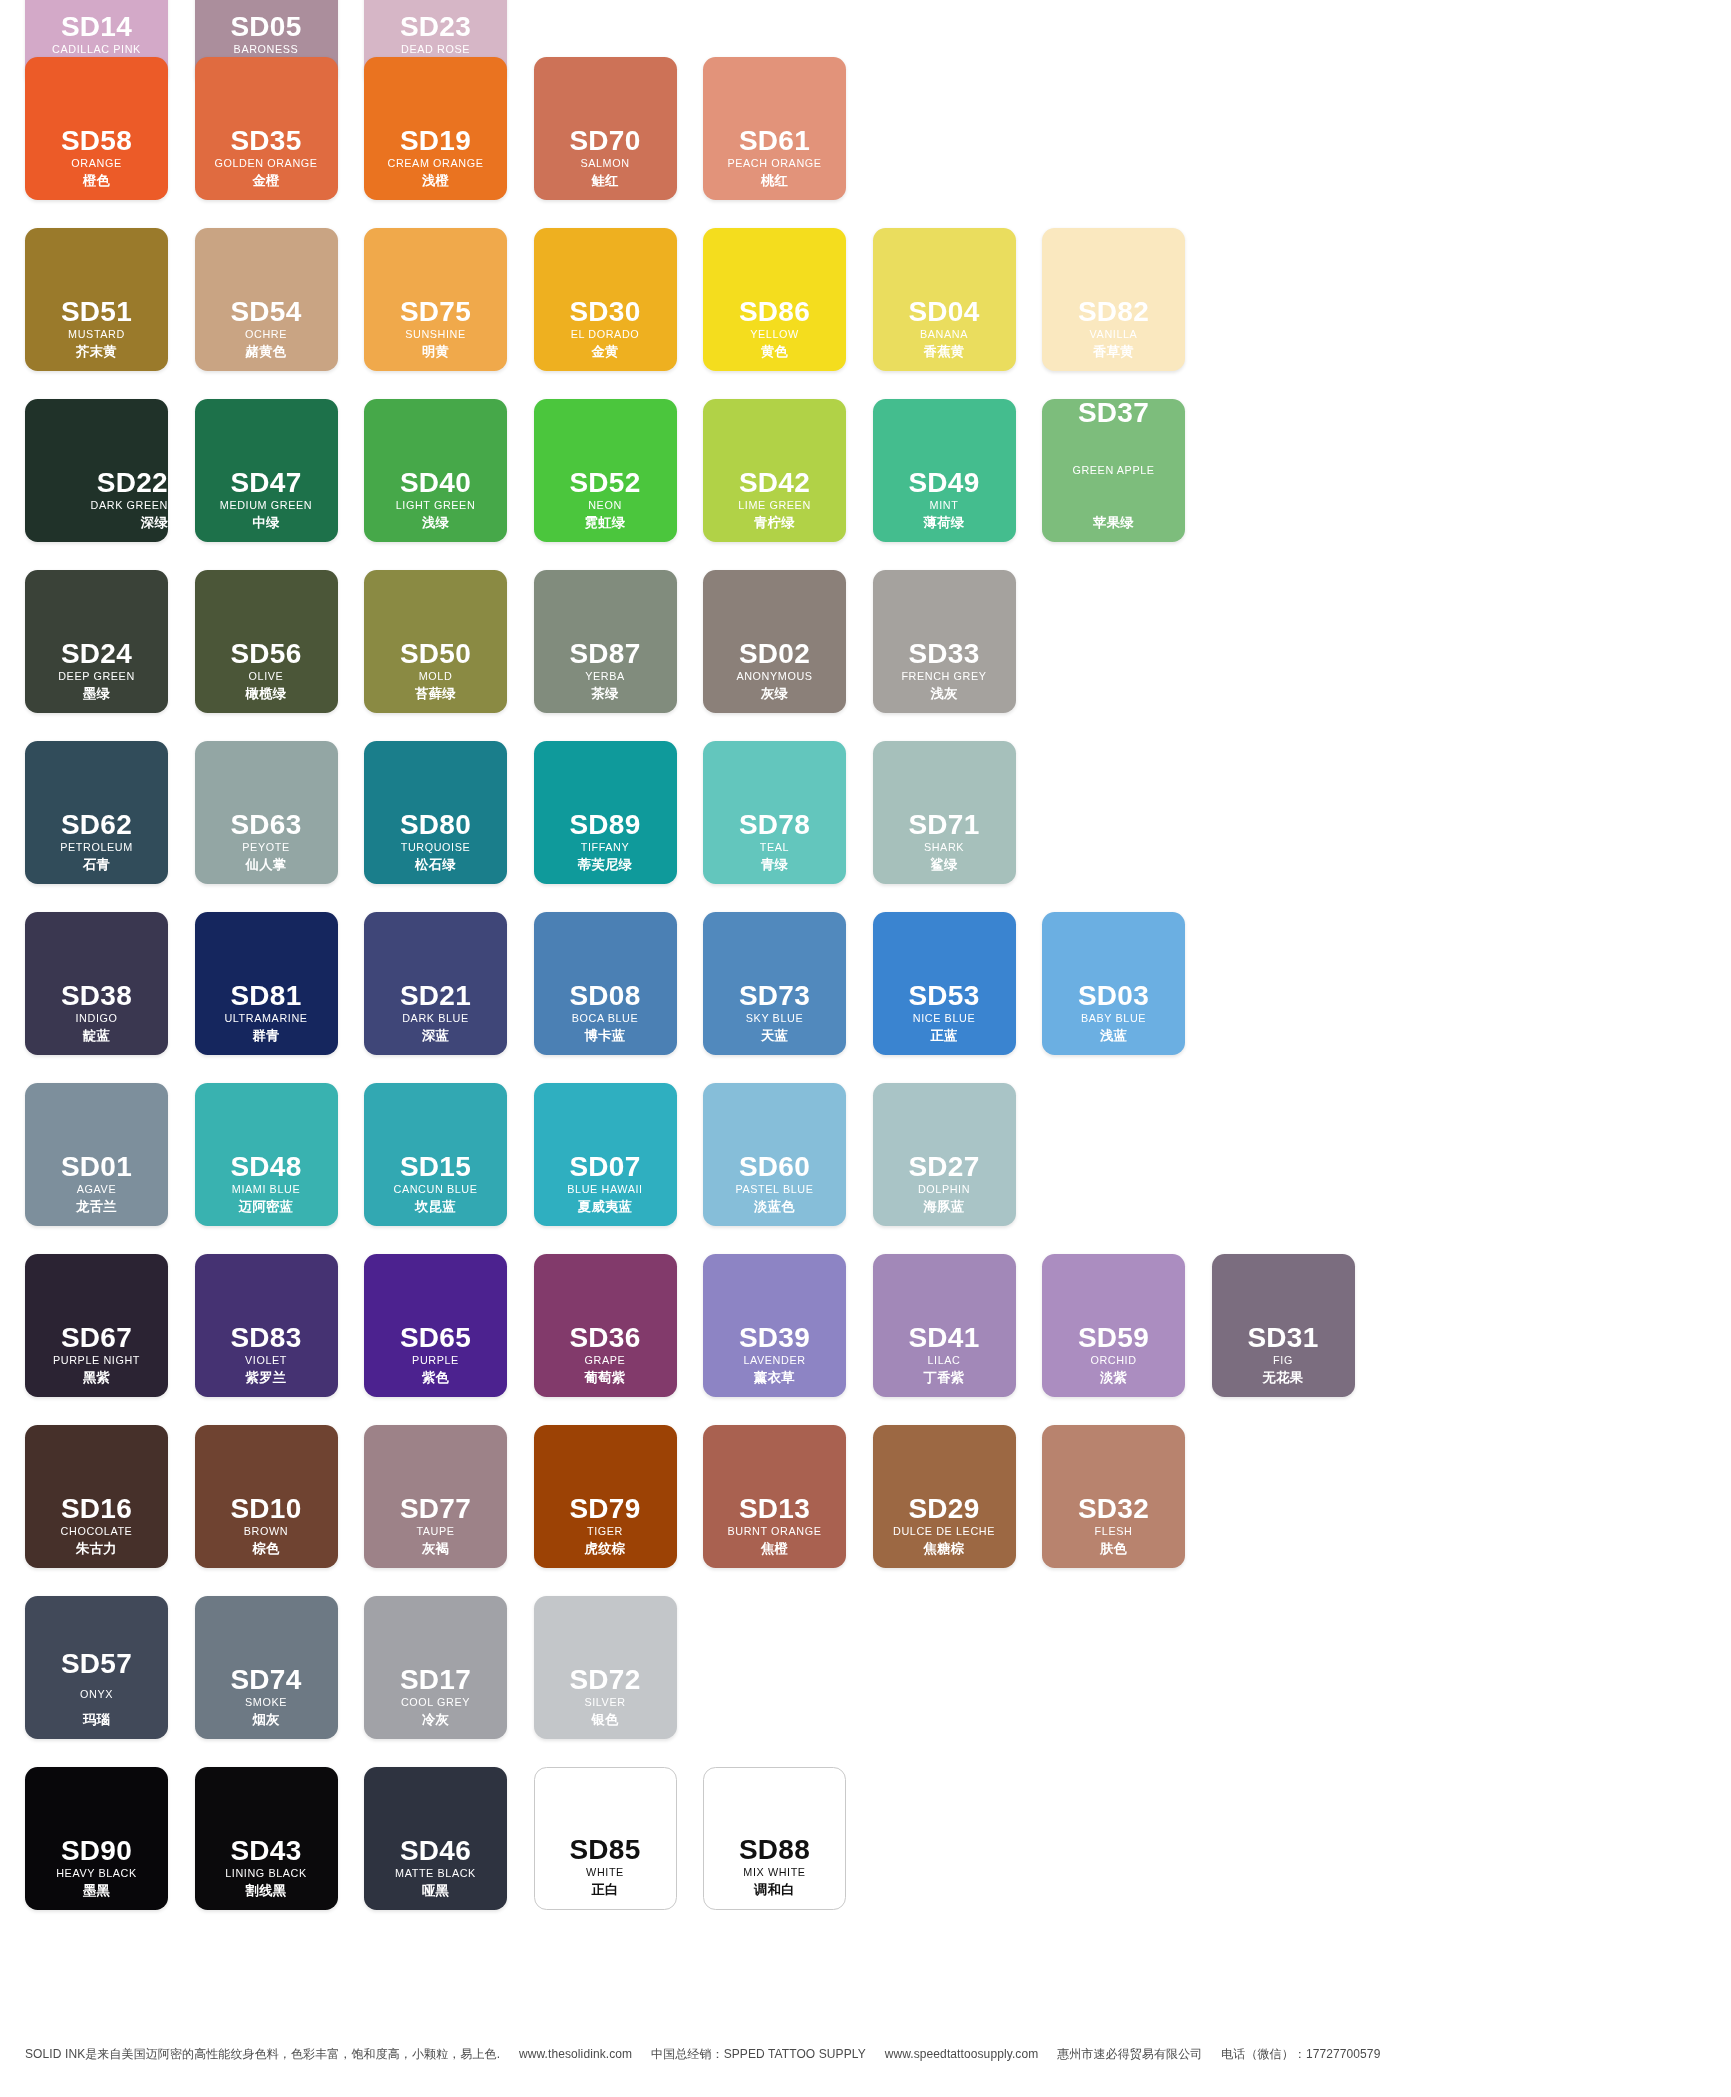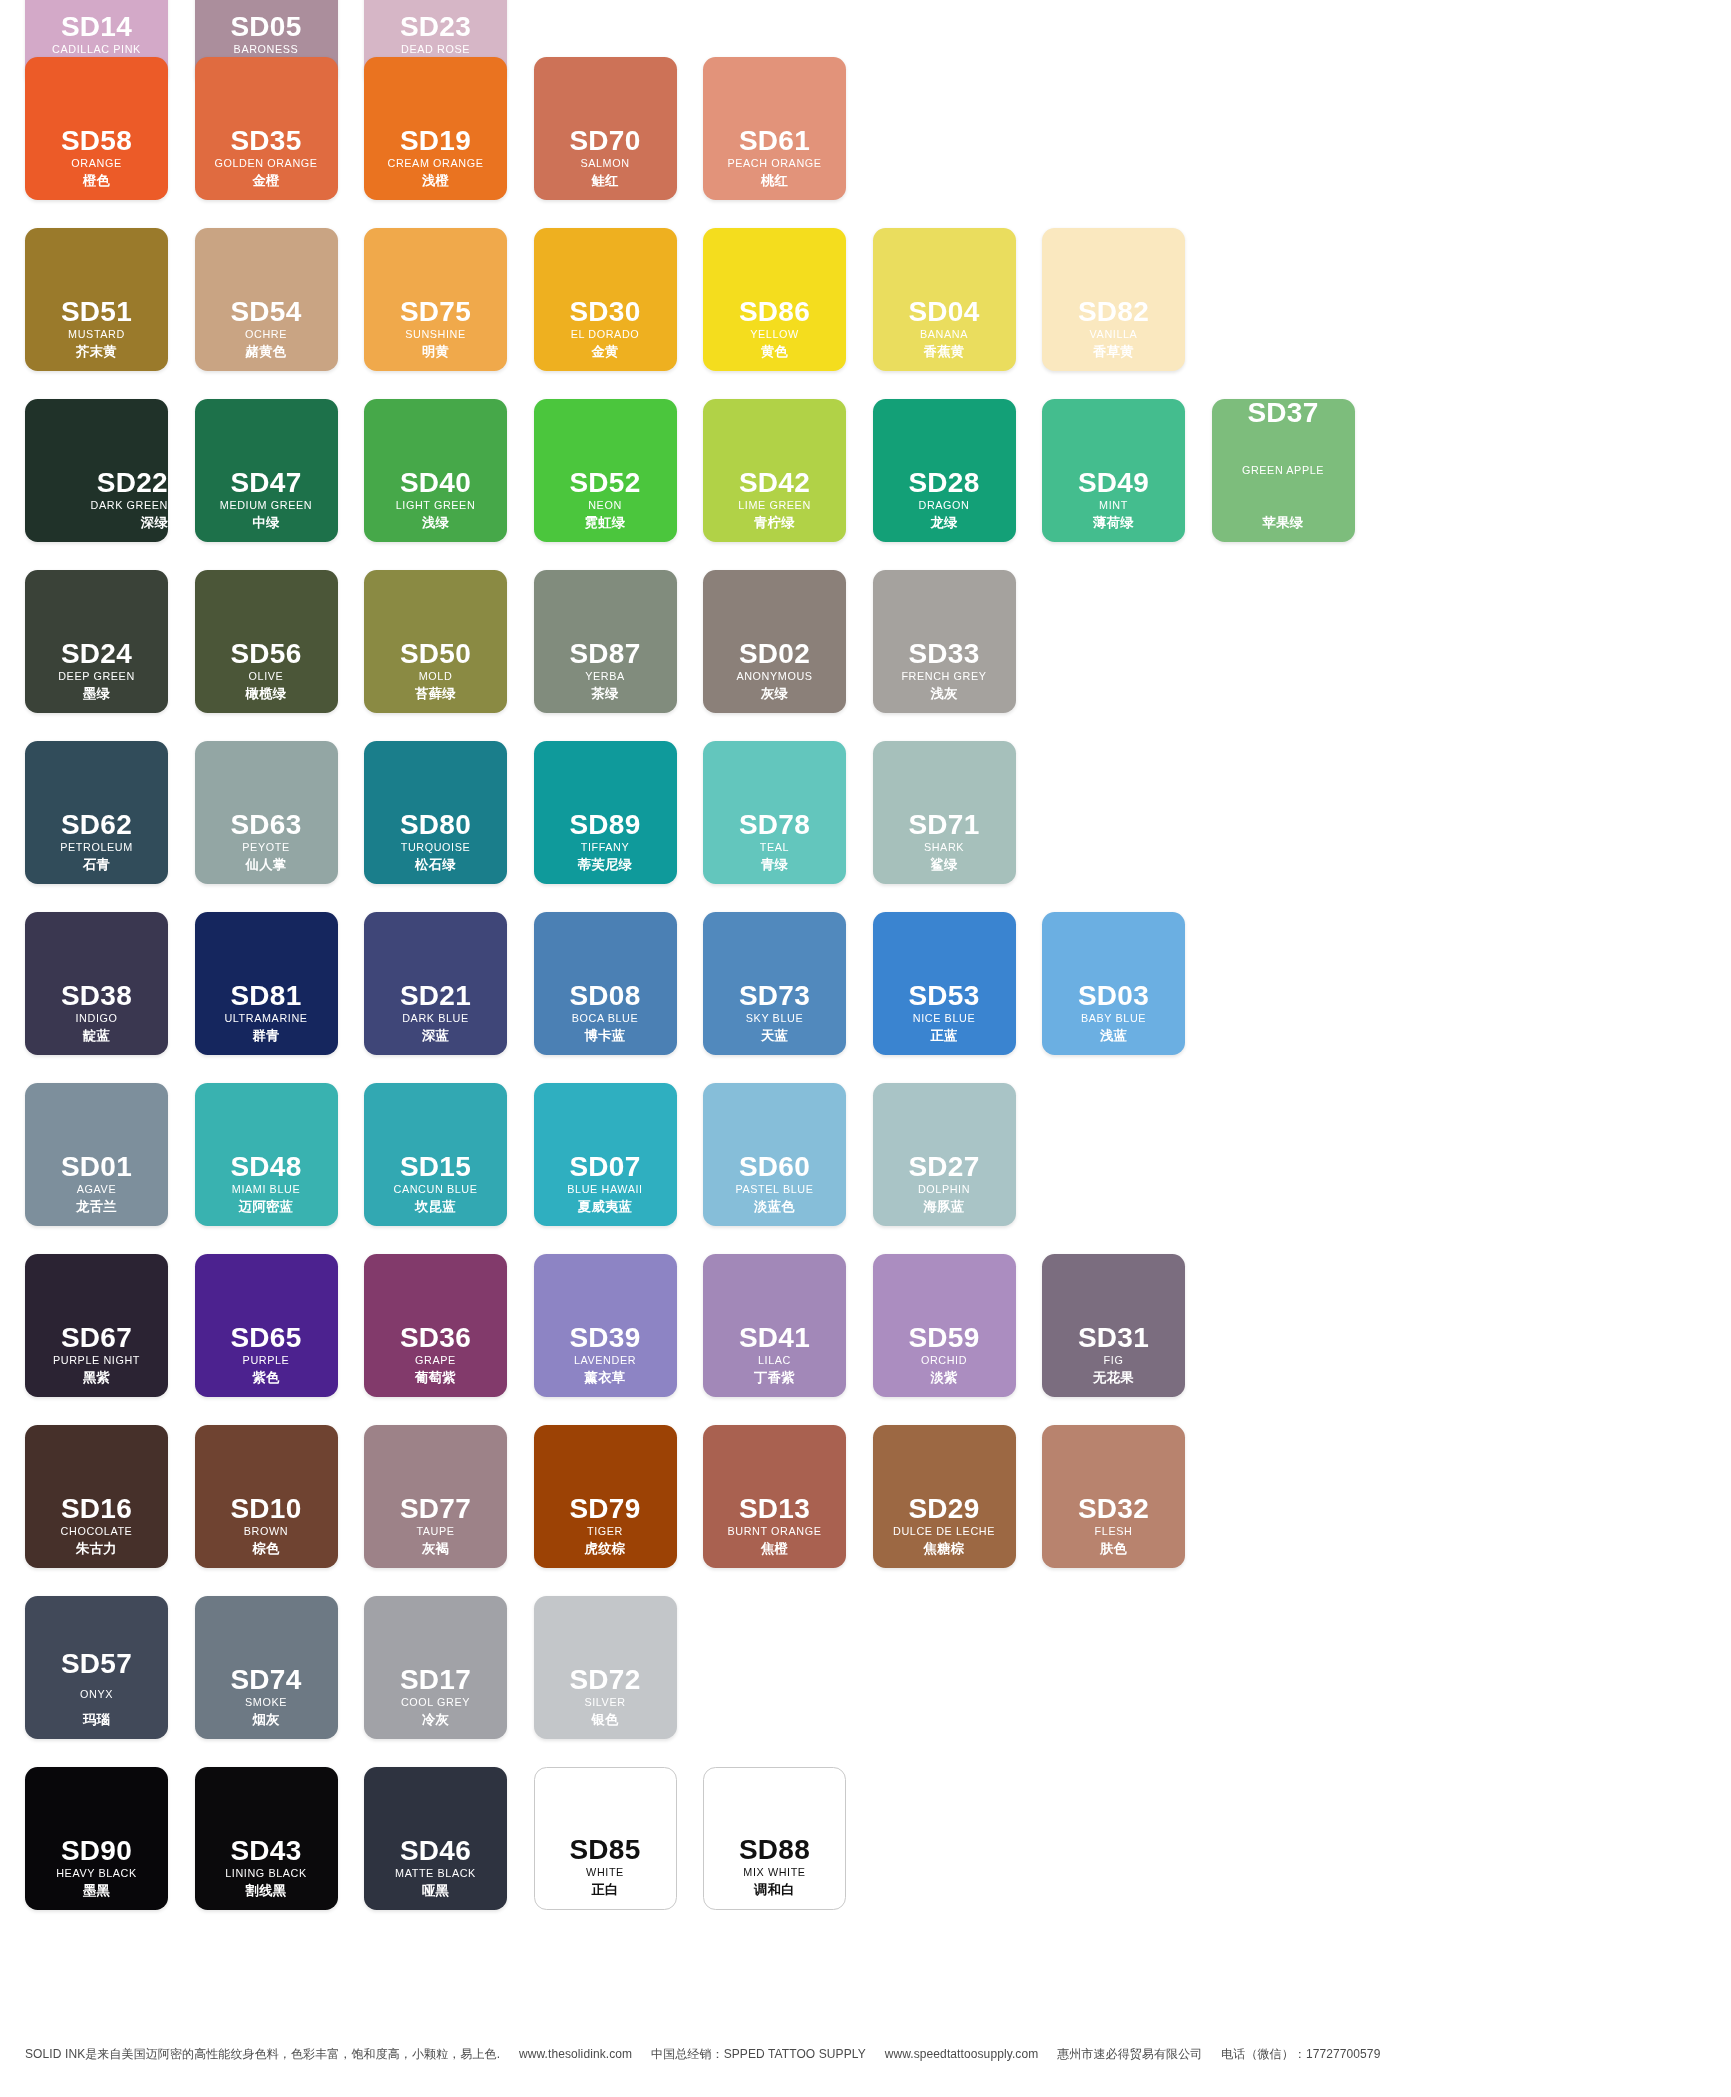--- a/index.html
+++ b/index.html
@@ -203,25 +203,20 @@
         <div class="swatch-card light-text" style="background: rgb(75, 198, 61);">
           <div class="swatch-code">SD52</div>
           <div class="swatch-name-en">NEON</div>
           <div class="swatch-name-cn">霓虹绿</div>
         </div>
         <div class="swatch-card light-text" style="background: rgb(177, 210, 71);">
           <div class="swatch-code">SD42</div>
           <div class="swatch-name-en">LIME GREEN</div>
           <div class="swatch-name-cn">青柠绿</div>
         </div>
-        <div class="swatch-card light-text" style="background: rgb(19, 160, 119);">
-          <div class="swatch-code">SD28</div>
-          <div class="swatch-name-en">DRAGON</div>
-          <div class="swatch-name-cn">龙绿</div>
-        </div>
         <div class="swatch-card light-text" style="background: rgb(68, 189, 142);">
           <div class="swatch-code">SD49</div>
           <div class="swatch-name-en">MINT</div>
           <div class="swatch-name-cn">薄荷绿</div>
         </div>
         <div class="swatch-card light-text" style="background: rgb(125, 189, 124); justify-content: space-between;">
           <div class="swatch-code">SD37</div>
           <div class="swatch-name-en">GREEN APPLE</div>
           <div class="swatch-name-cn">苹果绿</div>
         </div>
@@ -357,20 +352,25 @@
           <div class="swatch-code">SD27</div>
           <div class="swatch-name-en">DOLPHIN</div>
           <div class="swatch-name-cn">海豚蓝</div>
         </div>
       </div>
       <div class="swatch-row">
         <div class="swatch-card light-text" style="background: rgb(43, 35, 51);">
           <div class="swatch-code">SD67</div>
           <div class="swatch-name-en">PURPLE NIGHT</div>
           <div class="swatch-name-cn">黑紫</div>
+        </div>
+        <div class="swatch-card light-text" style="background: rgb(69, 50, 114);">
+          <div class="swatch-code">SD83</div>
+          <div class="swatch-name-en">VIOLET</div>
+          <div class="swatch-name-cn">紫罗兰</div>
         </div>
         <div class="swatch-card light-text" style="background: rgb(76, 34, 143);">
           <div class="swatch-code">SD65</div>
           <div class="swatch-name-en">PURPLE</div>
           <div class="swatch-name-cn">紫色</div>
         </div>
         <div class="swatch-card light-text" style="background: rgb(130, 58, 107);">
           <div class="swatch-code">SD36</div>
           <div class="swatch-name-en">GRAPE</div>
           <div class="swatch-name-cn">葡萄紫</div>

